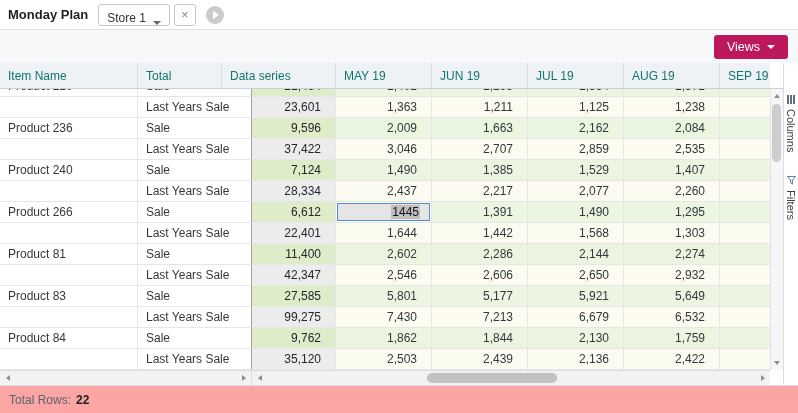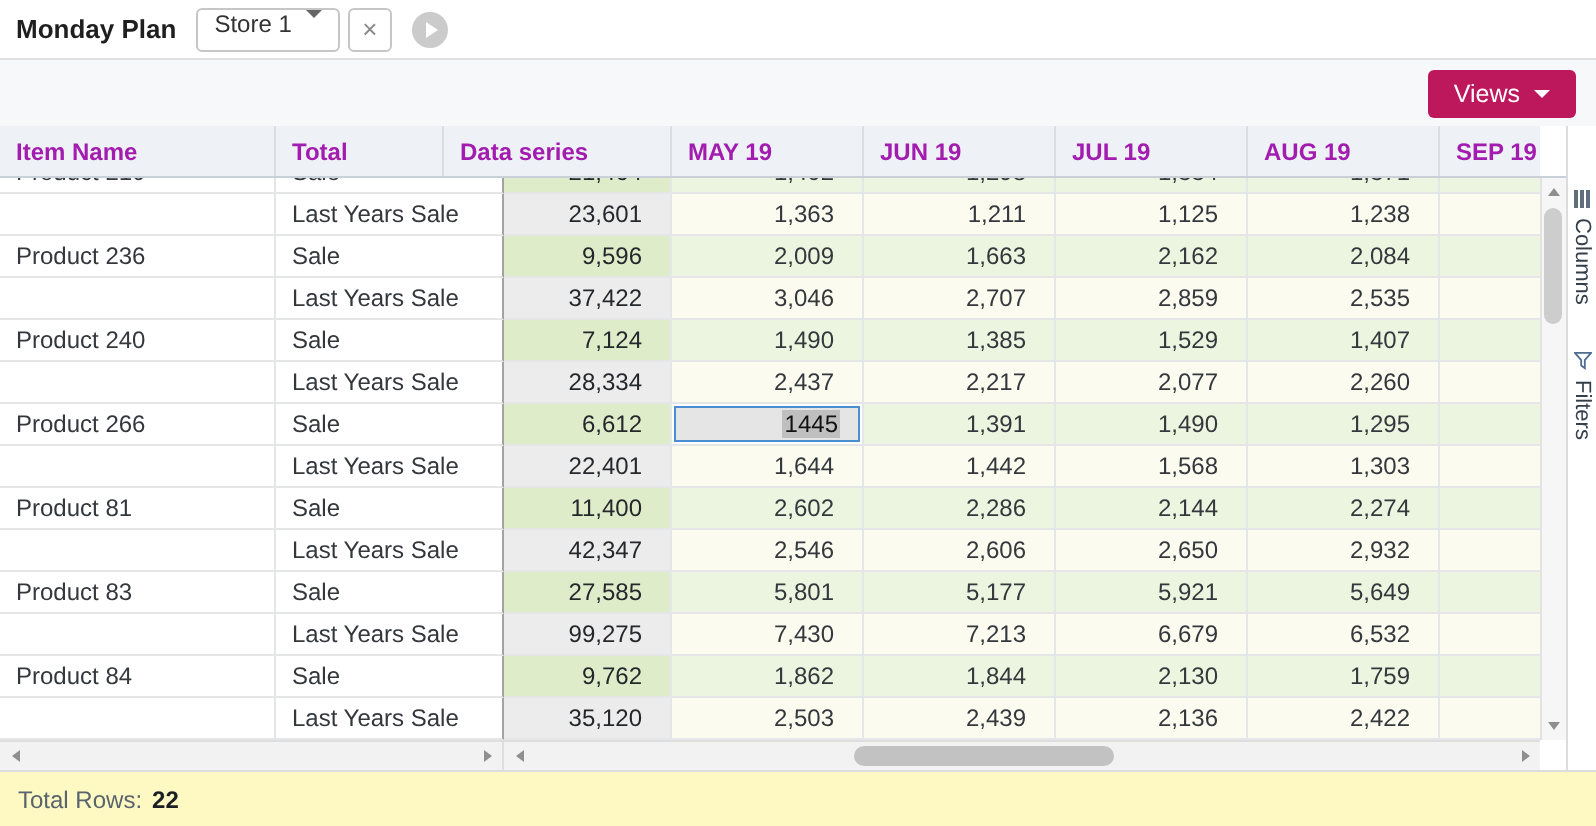--- a/index.html
+++ b/index.html
@@ -4,37 +4,37 @@
 <style>
   * { margin:0; padding:0; box-sizing:border-box; }
   html,body { width:798px; height:413px; overflow:hidden; }
   body { font-family:"Liberation Sans", sans-serif; font-size:12px; color:#333; background:#fff; }
 
   .app { width:798px; height:413px; display:flex; flex-direction:column; background:#fff; }
 
   
   .topbar { height:30px; flex:none; display:flex; align-items:center; padding:0 8px; background:#fff; border-bottom:1px solid #e0e0e0; }
   .title { font-weight:bold; font-size:13px; color:#1f1f1f; margin-right:10px; }
-  .store-select { display:flex; align-items:flex-start; gap:7px; border:1px solid #c6c6c6; border-radius:3px; background:#fff; height:22px; padding:0 8px; color:#333; cursor:default; }
+  .store-select { display:flex; align-items:flex-end; gap:7px; border:1px solid #c6c6c6; border-radius:3px; background:#fff; height:22px; padding:0 8px; color:#333; cursor:default; }
   .caret-down { width:0; height:0; border-left:4px solid transparent; border-right:4px solid transparent; border-top:4px solid #666; display:inline-block; }
   .close-btn { width:22px; height:22px; margin-left:4px; border:1px solid #c6c6c6; border-radius:3px; background:#fff; display:flex; align-items:center; justify-content:center; color:#8a8a8a; font-size:13px; line-height:1; }
   .run-btn { width:18px; height:18px; margin-left:10px; border-radius:50%; background:#cbcbcb; display:flex; align-items:center; justify-content:center; }
   .play-tri { width:0; height:0; border-left:6px solid #fff; border-top:4px solid transparent; border-bottom:4px solid transparent; margin-left:2px; }
 
   
   .actionbar { height:33px; flex:none; background:#f7f8f9; display:flex; align-items:center; justify-content:flex-end; padding:0 10px; }
   .views-btn { background:#be185d; color:#fff; border:none; border-radius:3px; height:24px; padding:0 13px; font-size:12.5px; font-family:inherit; display:flex; align-items:center; gap:7px; cursor:default; }
   .views-btn .caret-down { border-top-color:#fff; }
 
   
   .grid-region { height:322px; flex:none; display:flex; }
   .main-col { width:770px; flex:none; overflow:hidden; }
 
   .header-row { display:flex; width:816px; height:26px; background:#eef1f5; border-bottom:1px solid #c9d0d8; }
-  .hcell { flex:none; display:flex; align-items:center; padding-left:8px; color:#a21caf; border-right:1px solid #d9dee4; overflow:hidden; white-space:nowrap;font-weight:bold; }
+  .hcell { flex:none; display:flex; align-items:center; padding-left:8px; color:#0f766e; border-right:1px solid #d9dee4; overflow:hidden; white-space:nowrap; }
 
   .col-item   { width:138px; flex:none; }
   .col-series { width:114px; flex:none; }
   .col-total  { width:84px;  flex:none; }
   .col-month  { width:96px;  flex:none; }
 
   .body-viewport { width:770px; height:281px; overflow:hidden; }
   .body-inner { width:816px; margin-top:-13px; }
   .grow { display:flex; height:21px; }
   .cell { flex:none; display:flex; align-items:center; padding:0 8px; border-right:1px solid #e4e6e8; border-bottom:1px solid #e4e6e8; overflow:hidden; white-space:nowrap; background:#fff; color:#34383d; }
@@ -74,21 +74,21 @@
 
   
   .siderail { width:15px; flex:none; background:#fff; border-left:1px solid #dcdcdc; display:flex; flex-direction:column; align-items:center; }
   .rail-spacer { height:32px; flex:none; }
   .rail-item { display:flex; flex-direction:column; align-items:center; gap:5px; margin-bottom:24px; cursor:default; }
   .cols-icon { display:flex; gap:1px; }
   .cols-icon i { width:2px; height:9px; background:#5f6e7d; display:block; }
   .vtext { writing-mode:vertical-rl; font-size:11px; color:#343f4b; }
 
   
-  .statusbar { height:28px; flex:none; background:#fef9c3; border-top:1px solid #ddd; display:flex; align-items:center; padding:0 9px; gap:5px; color:#5a646e; font-size:12px; }
+  .statusbar { height:28px; flex:none; background:#fca5a5; border-top:1px solid #ddd; display:flex; align-items:center; padding:0 9px; gap:5px; color:#5a646e; font-size:12px; }
   .statusbar b { color:#1c1f24; }
 </style>
 </head>
 <body>
 
 <div class="app">
 
   <div class="topbar">
     <span class="title">Monday Plan</span>
     <div class="store-select">

